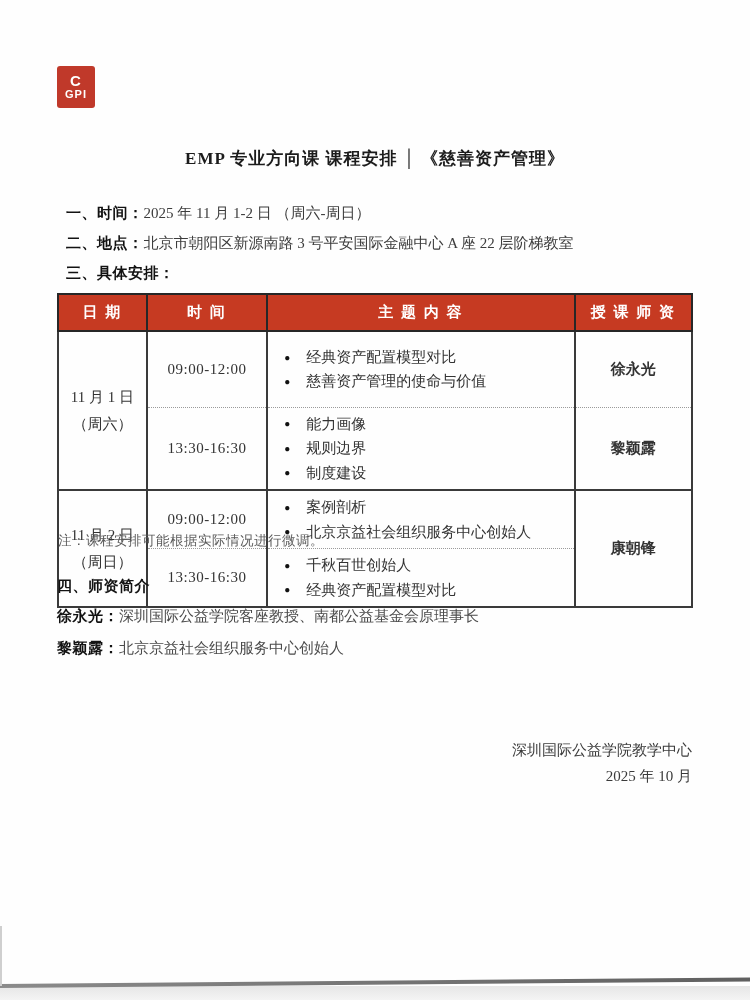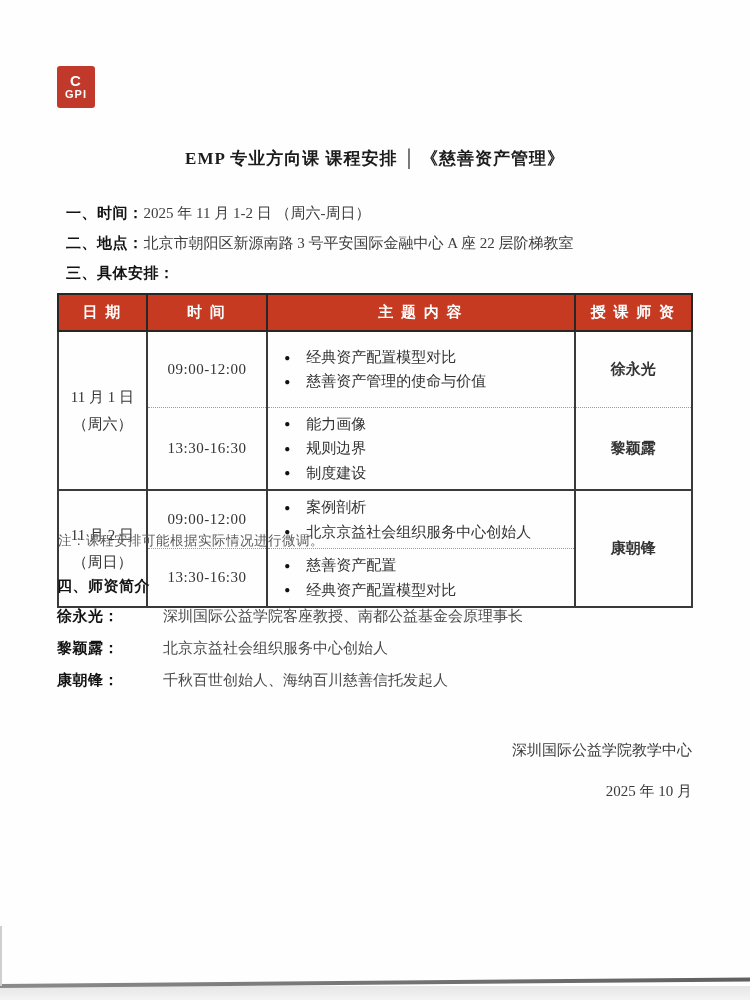--- a/index.html
+++ b/index.html
@@ -66,25 +66,25 @@
   .bullet { font-size:10px; color:#111; margin:0 16px 0 10px; flex:0 0 auto; }
 
   
   .note { position:absolute; left:58px; top:532px; font-size:13.5px; color:#5a5a5a; letter-spacing:0.5px; }
 
   
   .faculty-heading { position:absolute; left:57px; top:577px; font-size:15px; font-weight:bold; color:#121212; letter-spacing:0.5px; }
   .faculty { position:absolute; left:57px; top:606px; font-size:15px; }
   .faculty-item { margin-bottom:12px; line-height:20px; }
   .faculty-item .name { font-weight:bold; color:#121212; letter-spacing:0.5px; }
-  .faculty-item .bio { color:#4a4a4a;margin-left:44px; }
+  .faculty-item .bio { color:#4a4a4a; }
 
   
   .footer { position:absolute; right:58px; top:741px; text-align:right; font-size:15px; color:#3a3a3a; }
-  .footer .f2 { margin-top:22px; }
+  .footer .f2 { margin-top:7px; }
 
   
   .scan-bottom { position:absolute; left:0; bottom:0; width:100%; height:14px; background:linear-gradient(#e6e6e6,#f4f4f4); }
   .scan-line { position:absolute; left:-4px; bottom:12px; width:102%; height:4px; background:linear-gradient(90deg,#8b8b8b,#5f5f5f); transform:rotate(-0.5deg); transform-origin:left center; }
   .scan-left { position:absolute; left:0; bottom:14px; width:2px; height:60px; background:#cfcfcf; }
 </style>
 </head>
 <body>
 
 <div class="page">
@@ -178,44 +178,41 @@
               <span>北京京益社会组织服务中心创始人</span>
             </div>
         </td>
         <td class="cell-teacher" rowspan="2">康朝锋</td>
       </tr>
       <tr class="r4">
         <td class="cell-time">13:30-16:30</td>
         <td class="cell-topics">
           <div class="topic-line">
               <span class="bullet">●</span>
-              <span>慈善资产配置</span>
+              <span>千秋百世创始人</span>
             </div>
           <div class="topic-line">
               <span class="bullet">●</span>
               <span>经典资产配置模型对比</span>
             </div>
         </td>
       </tr>
     </tbody>
   </table>
 
   <div class="note">注：课程安排可能根据实际情况进行微调。</div>
 
   <div class="faculty-heading">四、师资简介</div>
   <div class="faculty">
     <div class="faculty-item">
       <span class="name">徐永光：</span><span class="bio">深圳国际公益学院客座教授、南都公益基金会原理事长</span>
     </div>
     <div class="faculty-item">
       <span class="name">黎颖露：</span><span class="bio">北京京益社会组织服务中心创始人</span>
     </div>
-    <div class="faculty-item">
-      <span class="name">康朝锋：</span><span class="bio">千秋百世创始人、海纳百川慈善信托发起人</span>
-    </div>
   </div>
 
   <div class="footer">
     <div class="f1">深圳国际公益学院教学中心</div>
     <div class="f2">2025 年 10 月</div>
   </div>
 
   <div class="scan-bottom"></div>
   <div class="scan-line"></div>
   <div class="scan-left"></div>

